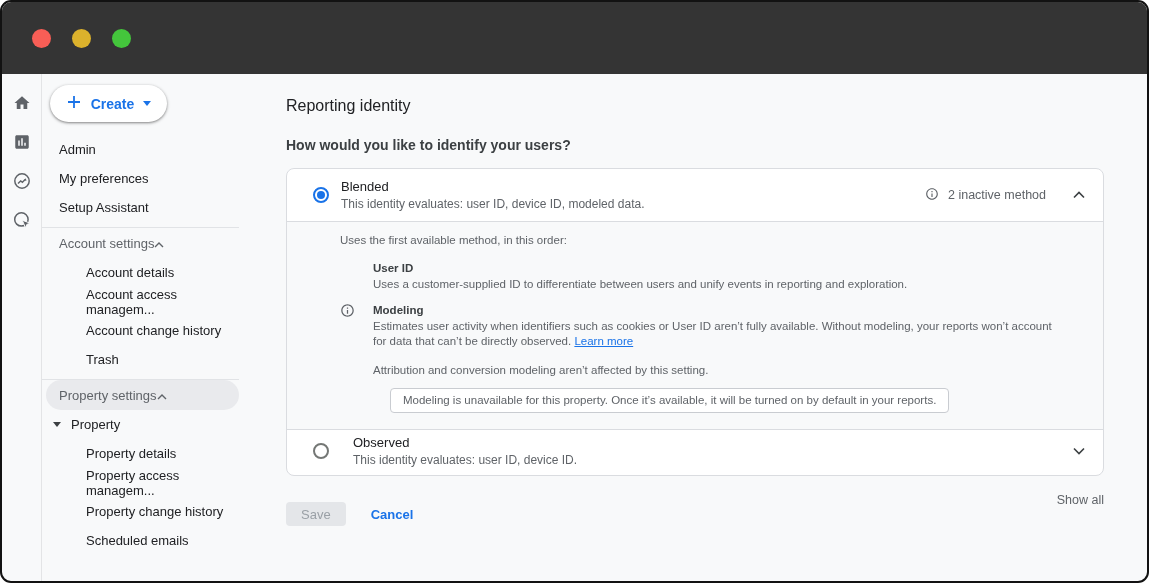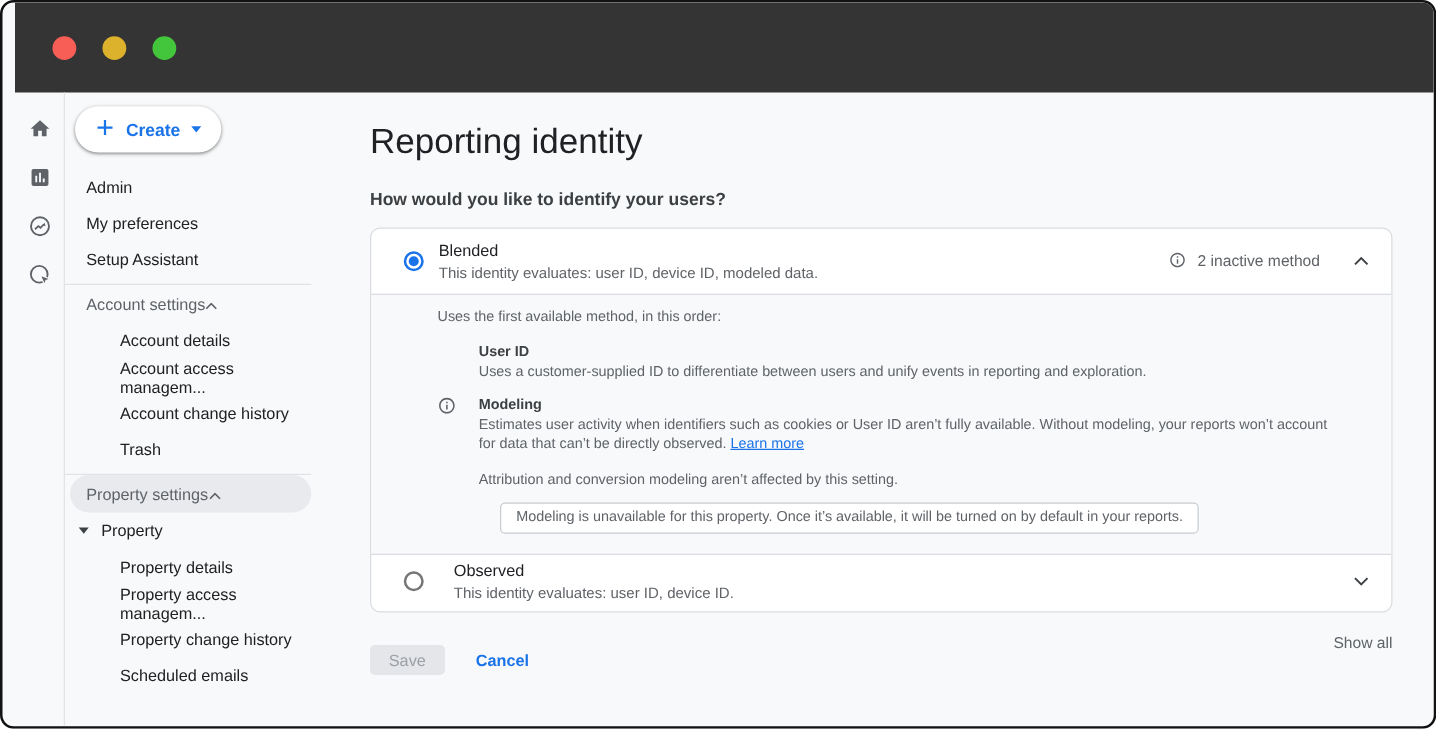--- a/index.html
+++ b/index.html
@@ -1,18 +1,18 @@
 <!DOCTYPE html>
 <html><head>
 <meta charset="utf-8">
 <style>
   * { box-sizing: border-box; margin: 0; padding: 0; }
   html,body { background:#fff; font-family:"Liberation Sans", sans-serif; }
   .window{ position:relative; width:1149px; height:583px; border:2px solid #121212;
-    border-radius:11px; overflow:hidden; background:#f8f9fa;padding-left:10px; }
+    border-radius:11px; overflow:hidden; background:#f8f9fa; }
   
   .titlebar{ height:72px; background:#343434; display:flex; align-items:center;
     padding-left:30px; gap:21px; }
   .tl{ width:19px; height:19px; border-radius:50%; display:inline-block; cursor:pointer; }
   .tl.red{ background:#f85e56; } .tl.yellow{ background:#dcb22c; } .tl.green{ background:#44c63c; }
   
   .app-body{ display:flex; height:507px; }
   
   .rail{ width:40px; flex-shrink:0; border-right:1px solid #e3e4e6; display:flex;
     flex-direction:column; align-items:center; padding-top:21px; gap:21px; }
@@ -31,21 +31,21 @@
   .sb-divider{ height:1px; background:#e1e3e6; margin:5px 8px 0 0; }
   .section-row{ height:30px; margin:0 8px 0 4px; padding:0 11px 0 13px; display:flex;
     align-items:center; color:#5f6368; border-radius:15px; cursor:pointer; }
   .section-row.selected{ background:#e9eaed; }
   .tree-root{ height:29px; display:flex; align-items:center; padding-left:11px; gap:10px; cursor:pointer; }
   .tree-caret{ width:0; height:0; border-left:4px solid transparent; border-right:4px solid transparent;
     border-top:5px solid #3c4043; display:inline-block; }
   .tree-child{ height:29px; display:flex; align-items:center; padding-left:44px; cursor:pointer; }
   
   .main{ flex:1; padding:23px 46px 0 39px; }
-  .page-title{ font-size:28px; font-weight:400; color:#202124; }
+  .page-title{ font-size:16px; font-weight:400; color:#202124; }
   .page-desc{ margin-top:8px; font-size:12.5px; color:#5f6368; }
   .link{ color:#1a73e8; text-decoration:underline; cursor:pointer; }
   .question{ margin-top:22px; font-size:14px; font-weight:bold; color:#3c4043; }
   .card{ margin-top:15px; width:818px; background:#fff; border:1px solid #dadce0; border-radius:8px; }
   .option-row{ display:flex; align-items:center; padding:10px 18px 10px 26px; height:52px; }
   .option-row.observed{ height:45px; padding-top:6px;gap:12px; }
   .radio{ width:16px; height:16px; border-radius:50%; flex-shrink:0; margin-right:12px;
     position:relative; cursor:pointer; }
   .radio.checked{ border:2px solid #1a73e8; }
   .radio.checked::after{ content:""; position:absolute; left:2px; top:2px; width:8px; height:8px;

